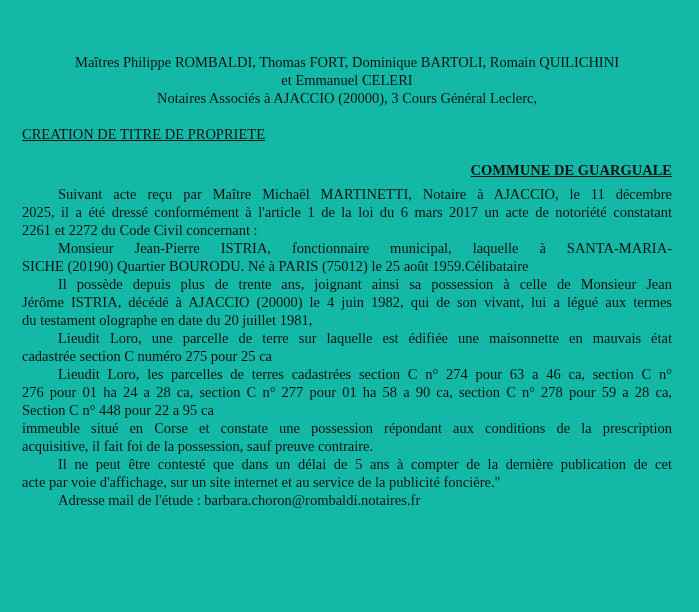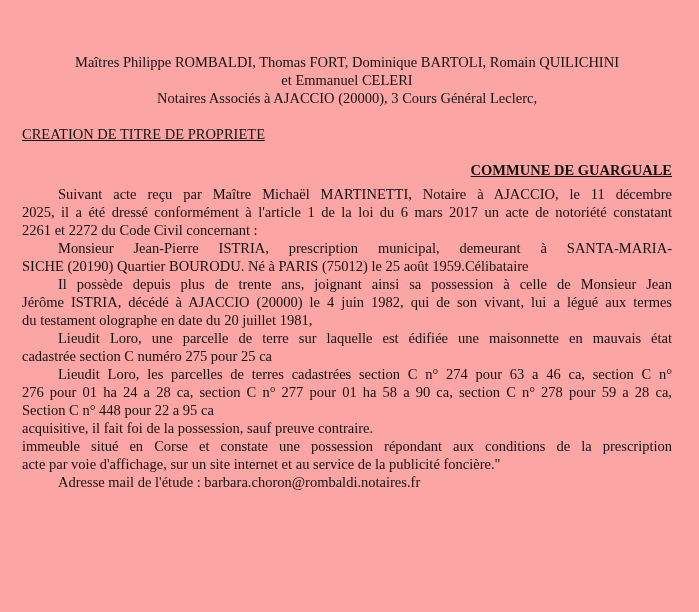--- a/index.html
+++ b/index.html
@@ -4,21 +4,21 @@
 <style>
   html, body {
     margin: 0;
     padding: 0;
     background: #ffffff;
   }
   .page {
     position: relative;
     width: 699px;
     height: 612px;
-    background: #fca5a5;
+    background: #14b8a6;
     overflow: hidden;
     font-family: "Liberation Serif", "DejaVu Serif", serif;
     font-size: 14.5px;
     line-height: 18px;
     color: #121212;
   }
   .content {
     position: absolute;
     left: 22px;
     top: 53px;
@@ -72,42 +72,43 @@
 
     <div class="line title-commune">COMMUNE DE GUARGUALE</div>
 
     <div class="doc-body">
         <div class="paragraph">
           <div class="text-line indent fill">Suivant acte reçu par Maître Michaël MARTINETTI, Notaire à AJACCIO, le 11 décembre</div>
           <div class="text-line fill">2025, il a été dressé conformément à l'article 1 de la loi du 6 mars 2017 un acte de notoriété constatant</div>
           <div class="text-line">2261 et 2272 du Code Civil concernant :</div>
         </div>
         <div class="paragraph">
-          <div class="text-line indent fill">Monsieur Jean-Pierre ISTRIA, prescription municipal, demeurant à SANTA-MARIA-</div>
+          <div class="text-line indent fill">Monsieur Jean-Pierre ISTRIA, fonctionnaire municipal, laquelle à SANTA-MARIA-</div>
           <div class="text-line">SICHE (20190) Quartier BOURODU. Né à PARIS (75012) le 25 août 1959.Célibataire</div>
         </div>
         <div class="paragraph">
           <div class="text-line indent fill">Il possède depuis plus de trente ans, joignant ainsi sa possession à celle de Monsieur Jean</div>
           <div class="text-line fill">Jérôme ISTRIA, décédé à AJACCIO (20000) le 4 juin 1982, qui de son vivant, lui a légué aux termes</div>
           <div class="text-line">du testament olographe en date du 20 juillet 1981,</div>
         </div>
         <div class="paragraph">
           <div class="text-line indent fill">Lieudit Loro, une parcelle de terre sur laquelle est édifiée une maisonnette en mauvais état</div>
           <div class="text-line">cadastrée section C numéro 275 pour 25 ca</div>
         </div>
         <div class="paragraph">
           <div class="text-line indent fill">Lieudit Loro, les parcelles de terres cadastrées section C n° 274 pour 63 a 46 ca, section C n°</div>
           <div class="text-line fill">276 pour 01 ha 24 a 28 ca, section C n° 277 pour 01 ha 58 a 90 ca, section C n° 278 pour 59 a 28 ca,</div>
           <div class="text-line">Section C n° 448 pour 22 a 95 ca</div>
         </div>
         <div class="paragraph">
+          <div class="text-line fill">immeuble situé en Corse et constate une possession répondant aux conditions de la prescription</div>
           <div class="text-line">acquisitive, il fait foi de la possession, sauf preuve contraire.</div>
-          <div class="text-line fill">immeuble situé en Corse et constate une possession répondant aux conditions de la prescription</div>
         </div>
         <div class="paragraph">
+          <div class="text-line indent fill">Il ne peut être contesté que dans un délai de 5 ans à compter de la dernière publication de cet</div>
           <div class="text-line">acte par voie d'affichage, sur un site internet et au service de la publicité foncière."</div>
         </div>
         <div class="paragraph">
           <div class="text-line indent">Adresse mail de l'étude : barbara.choron@rombaldi.notaires.fr</div>
         </div>
       </div>
 
   </div>
 </div>
 

